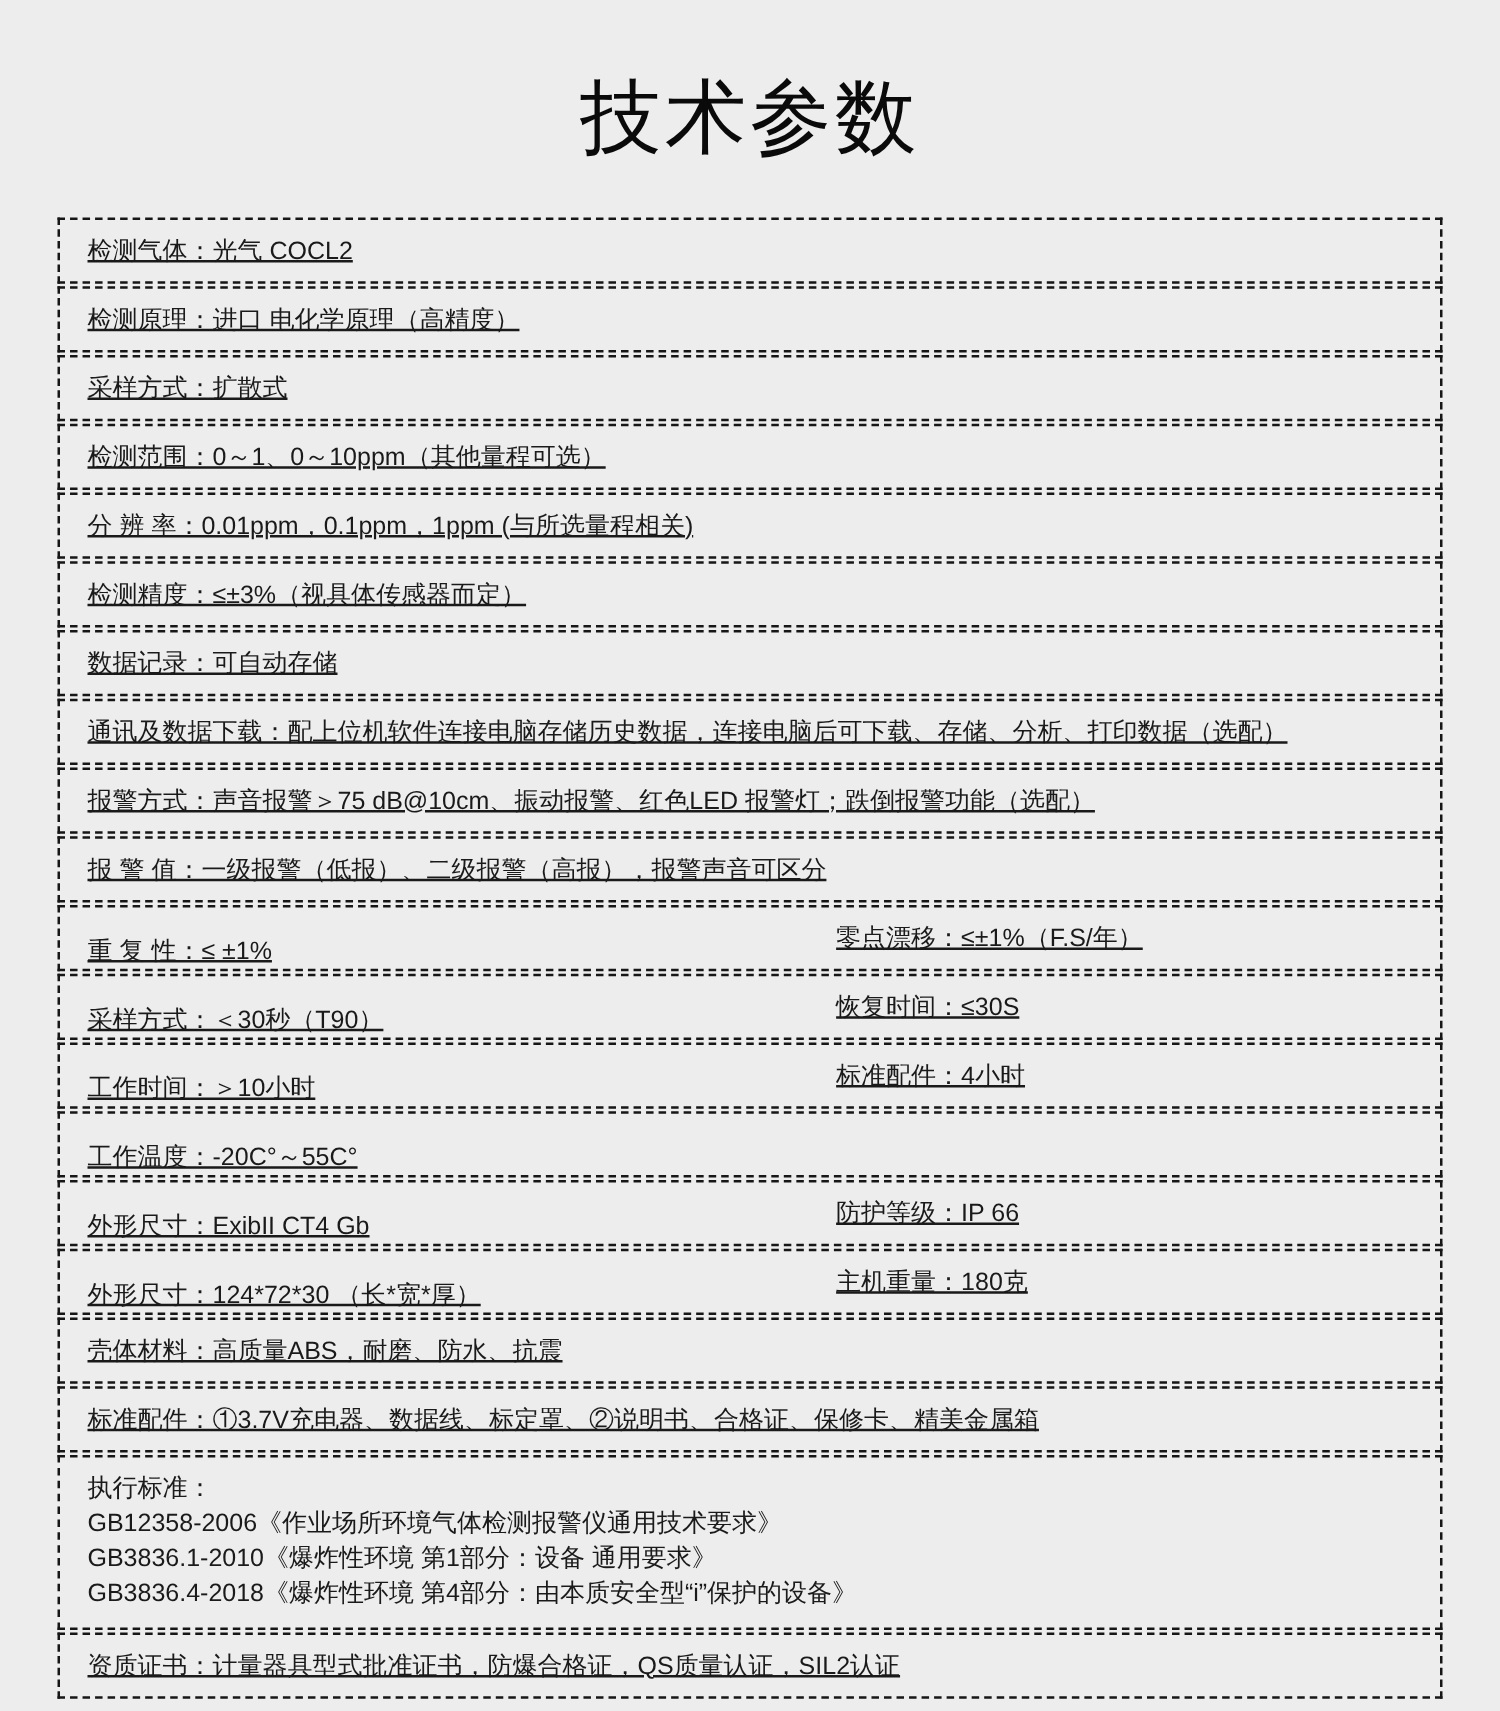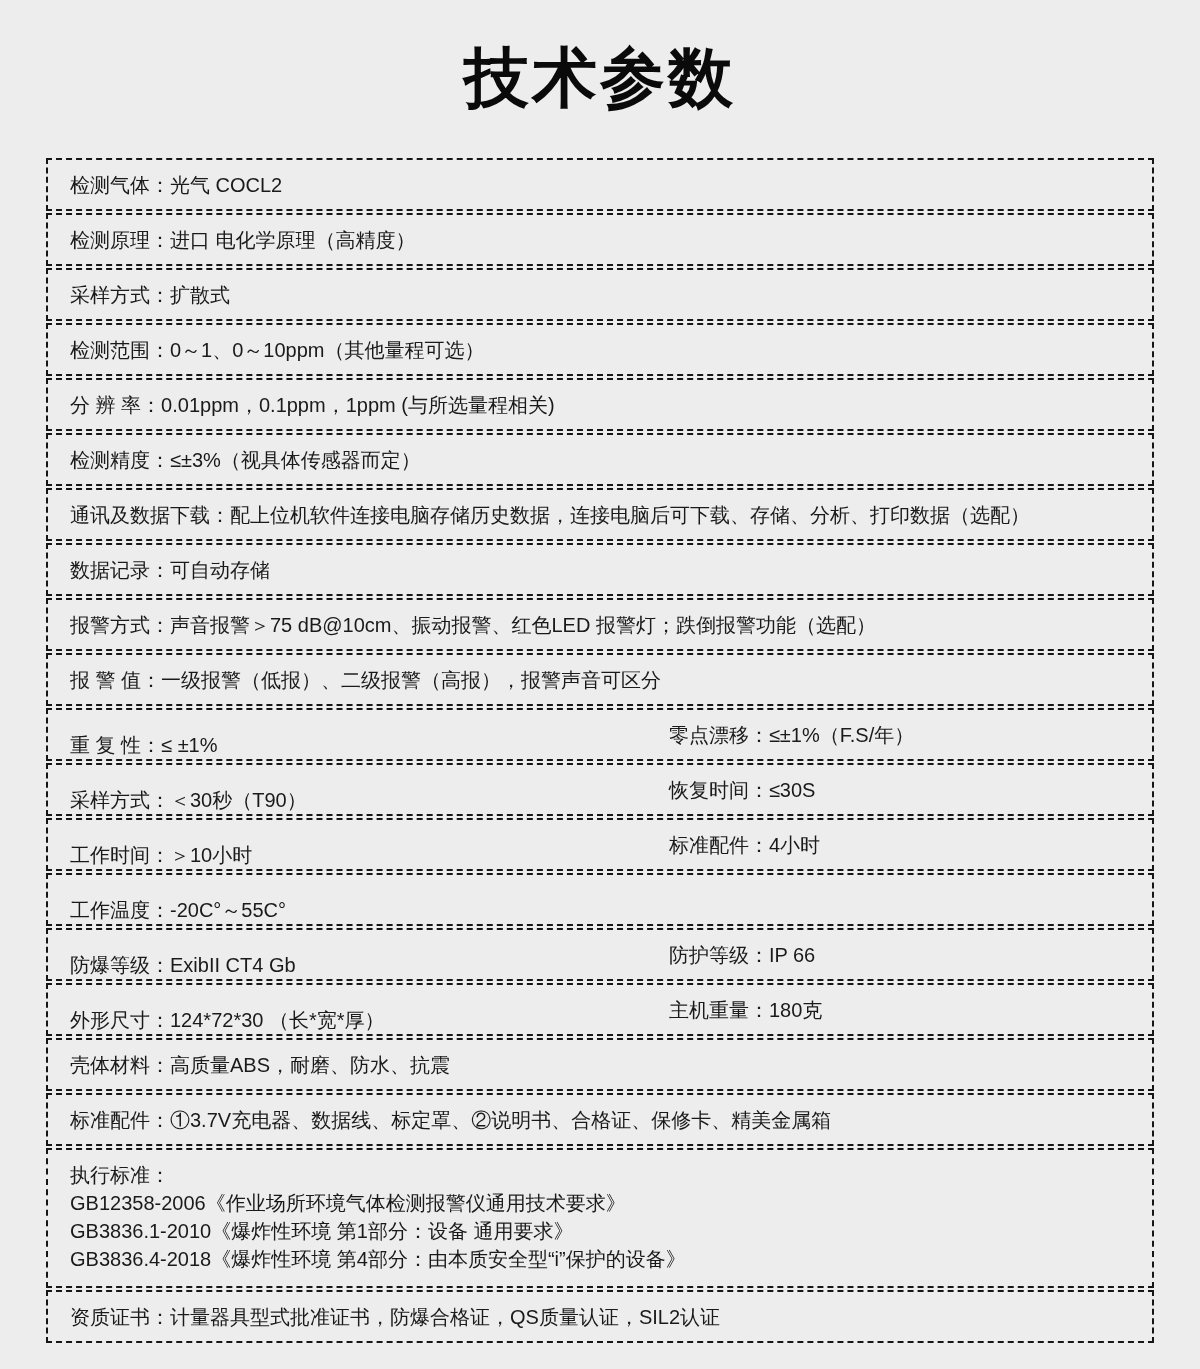--- a/index.html
+++ b/index.html
@@ -8,26 +8,26 @@
   }
   body {
     width: 1200px;
     height: 1369px;
     background: #ededed;
     font-family: "Liberation Sans", sans-serif;
     color: #1a1a1a;
     overflow: hidden;
   }
   .page-title {
-    margin: 0;
+    margin: 16px;
     padding-top: 38px;
     height: 80px;
     text-align: center;
     font-size: 65px;
-    font-weight: 700;
+    font-weight: 400;
     letter-spacing: 3px;
     color: #0a0a0a;
     line-height: 80px;
   }
   .spec-table {
     margin: 40px 46px 0 46px;
   }
   .row {
     box-sizing: border-box;
     border: 2px dashed #161616;
@@ -36,20 +36,21 @@
     display: flex;
     align-items: center;
     padding: 0 22px;
     font-size: 20px;
     line-height: 26px;
     background: transparent;
   }
   .row .cell {
     display: block;
     white-space: nowrap;
+    text-decoration: underline;
   }
   .row .cell.left {
     width: 56.5%;
     flex: 0 0 56.5%;
     margin-top: 20px;
   }
   .row .cell.right {
     flex: 1 1 auto;
   }
   .row.multi {
@@ -86,25 +87,25 @@
 
   <div class="row">
     <span class="cell">分 辨 率：0.01ppm，0.1ppm，1ppm (与所选量程相关)</span>
   </div>
 
   <div class="row">
     <span class="cell">检测精度：≤±3%（视具体传感器而定）</span>
   </div>
 
   <div class="row">
-    <span class="cell">通讯及数据下载：配上位机软件连接电脑存储历史数据，连接电脑后可下载、存储、分析、打印数据（选配）</span>
+    <span class="cell">数据记录：可自动存储</span>
   </div>
 
   <div class="row">
-    <span class="cell">数据记录：可自动存储</span>
+    <span class="cell">通讯及数据下载：配上位机软件连接电脑存储历史数据，连接电脑后可下载、存储、分析、打印数据（选配）</span>
   </div>
 
   <div class="row">
     <span class="cell">报警方式：声音报警＞75 dB@10cm、振动报警、红色LED 报警灯；跌倒报警功能（选配）</span>
   </div>
 
   <div class="row">
     <span class="cell">报 警 值：一级报警（低报）、二级报警（高报），报警声音可区分</span>
   </div>
 
@@ -121,21 +122,21 @@
   <div class="row">
     <span class="cell left">工作时间：＞10小时</span>
     <span class="cell right">标准配件：4小时</span>
   </div>
 
   <div class="row">
     <span class="cell left">工作温度：-20C°～55C°</span>
   </div>
 
   <div class="row">
-    <span class="cell left">防爆等级：ExibII CT4 Gb</span>
+    <span class="cell left">外形尺寸：ExibII CT4 Gb</span>
     <span class="cell right">防护等级：IP 66</span>
   </div>
 
   <div class="row">
     <span class="cell left">外形尺寸：124*72*30 （长*宽*厚）</span>
     <span class="cell right">主机重量：180克</span>
   </div>
 
   <div class="row">
     <span class="cell">壳体材料：高质量ABS，耐磨、防水、抗震</span>

